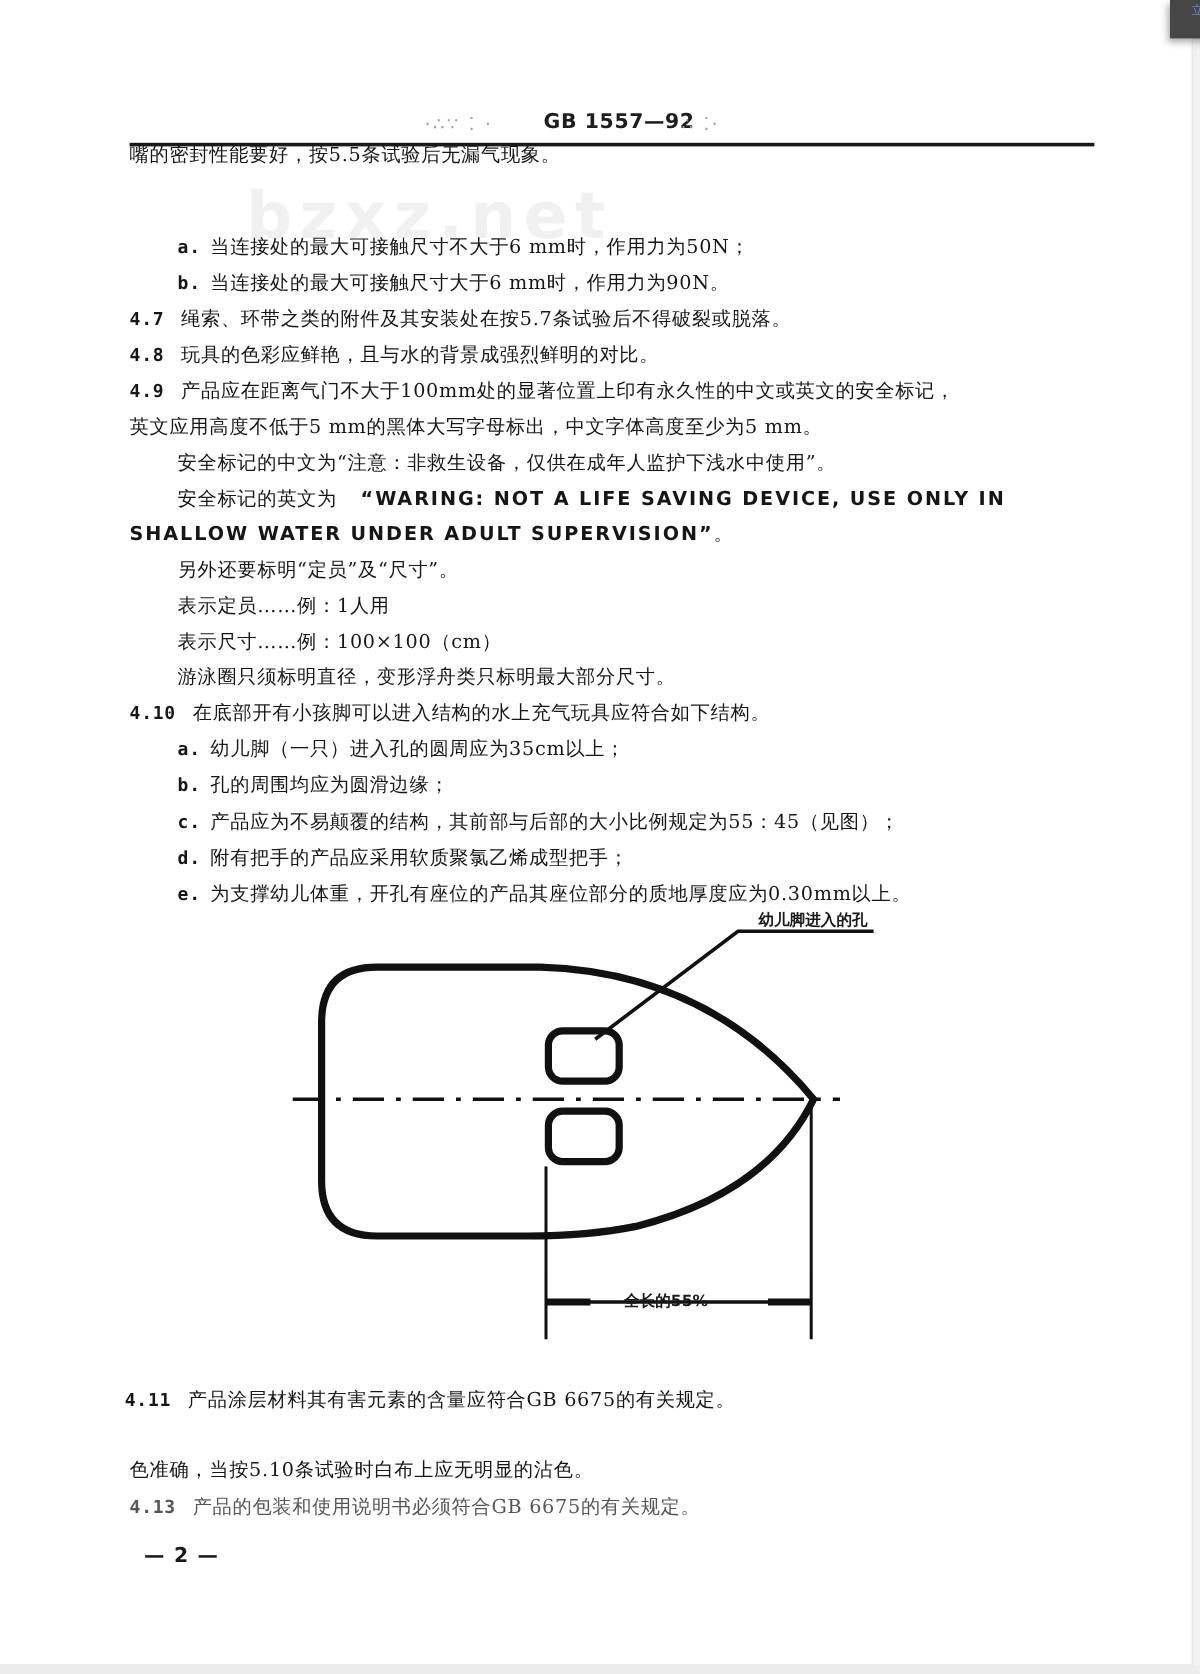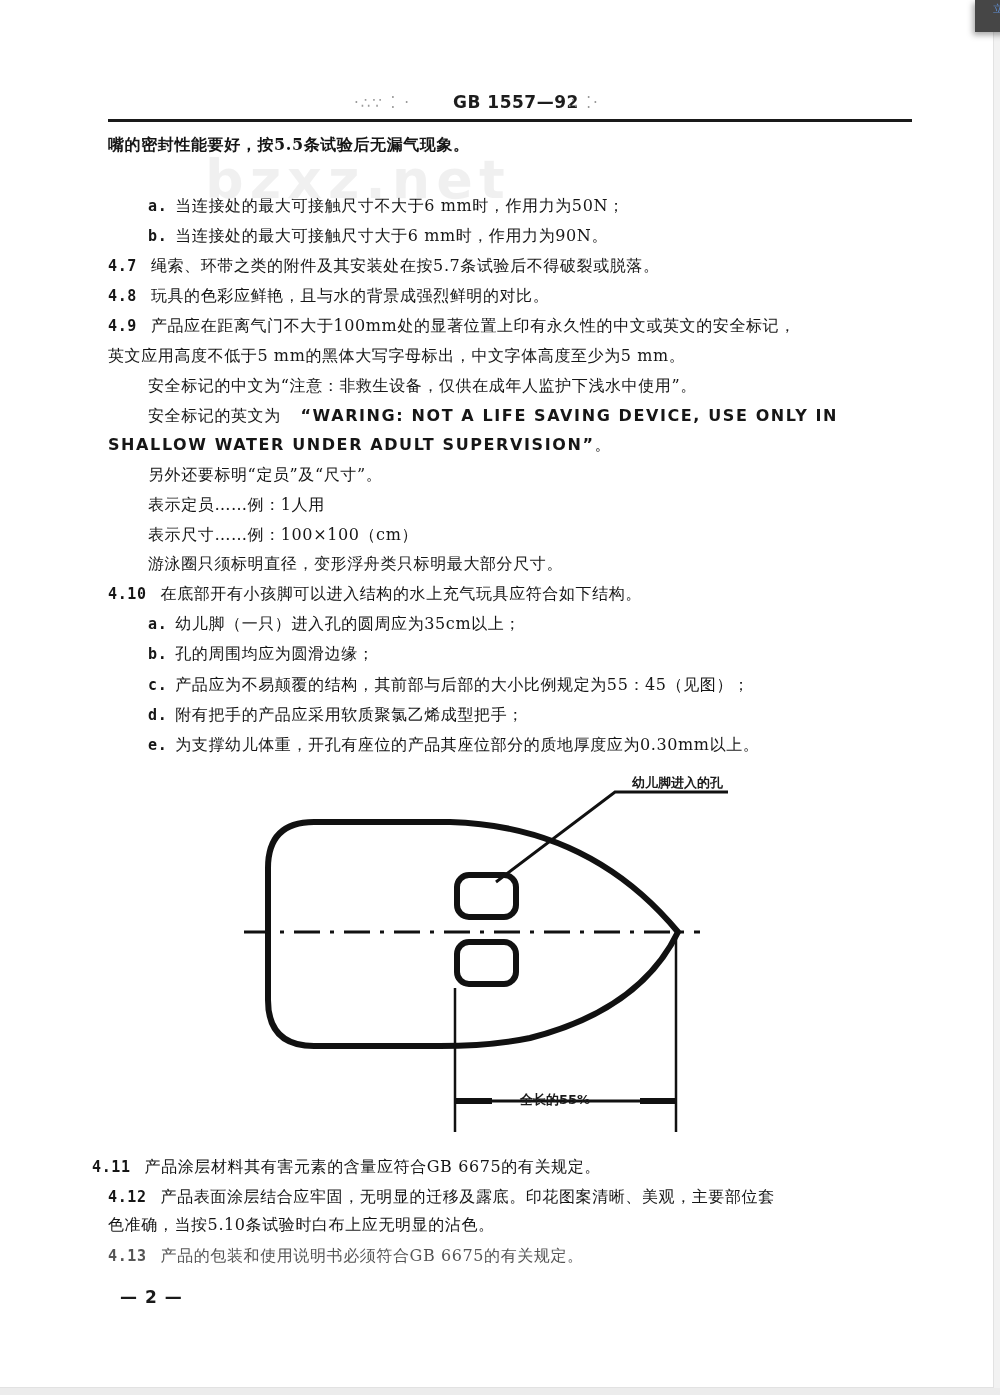--- a/index.html
+++ b/index.html
@@ -34,21 +34,21 @@
     }
     .num { display: inline-block; font-family: "DejaVu Sans Mono", monospace; font-weight: bold; margin-right: 14px; font-size: 15px; }
     .sub { font-family: "DejaVu Sans Mono", monospace; font-weight: bold; margin-right: 8px; font-size: 15px; }
     .en { font-family: "DejaVu Sans", sans-serif; font-weight: bold; font-size: 16px; letter-spacing: 1.6px; }
 
     .watermark {
       position: absolute; left: 205px; top: 148px; font-family: "DejaVu Sans", sans-serif;
       font-size: 54px; font-weight: bold; color: rgba(0,0,0,0.06); letter-spacing: 6px;
     }
 
-    .figure { position: absolute; left: 230px; top: 760px; width: 520px; height: 380px; }
+    .figure { position: absolute; left: 230px; top: 744px; width: 520px; height: 380px; }
     .fig-label { position: absolute; font-family: "DejaVu Sans", sans-serif; font-weight: bold; font-size: 13px; color: #1a1a1a; white-space: nowrap; }
 
     .page-number {
       position: absolute; left: 120px; top: 1287px; font-family: "DejaVu Sans", sans-serif;
       font-weight: bold; font-size: 17px; color: #1a1a1a; letter-spacing: 1px;
     }
     .smudge { color: #555; }
   </style>
 </head>
 <body>
@@ -56,21 +56,21 @@
 <div class="page">
 
   <div class="watermark">bzxz.net</div>
 
   <div class="header">
     <span class="header-noise-l">·∴∵ ⁚ ·</span>
     <span class="header-code">GB 1557—92</span>
     <span class="header-noise-r">∴ ⁚·</span>
   </div>
 
-  <div class="line" style="left:108px; top:134px;font-weight:bold;">嘴的密封性能要好，按5.5条试验后无漏气现象。</div>
+  <div class="line" style="left:108px; top:118px;">嘴的密封性能要好，按5.5条试验后无漏气现象。</div>
 
   <div class="line" style="left:148px; top:195px;">
     <span class="sub">a.</span><span>当连接处的最大可接触尺寸不大于6 mm时，作用力为50N；</span>
   </div>
   <div class="line" style="left:148px; top:225px;">
     <span class="sub">b.</span><span>当连接处的最大可接触尺寸大于6 mm时，作用力为90N。</span>
   </div>
 
   <div class="line" style="left:108px; top:255px;">
     <span class="num">4.7</span><span>绳索、环带之类的附件及其安装处在按5.7条试验后不得破裂或脱落。</span>
@@ -131,25 +131,22 @@
       <line x1="225" y1="228" x2="225" y2="372" stroke="#111" stroke-width="2.5"></line>
       <line x1="446" y1="172" x2="446" y2="372" stroke="#111" stroke-width="2.5"></line>
       <line x1="225" y1="341" x2="446" y2="341" stroke="#111" stroke-width="3"></line>
       <line x1="225" y1="341" x2="262" y2="341" stroke="#111" stroke-width="6"></line>
       <line x1="410" y1="341" x2="446" y2="341" stroke="#111" stroke-width="6"></line>
     </svg>
     <span class="fig-label" style="left:402px; top:14px;">幼儿脚进入的孔</span>
     <span class="fig-label" style="left:290px; top:331px;">全长的55%</span>
   </div>
 
-  <div class="line" style="left:92px; top:1156px;">
+  <div class="line" style="left:104px; top:1156px;">
     <span class="num">4.11</span><span>产品涂层材料其有害元素的含量应符合GB 6675的有关规定。</span>
-  </div>
-  <div class="line" style="left:108px; top:1186px;">
-    <span class="num">4.12</span><span>产品表面涂层结合应牢固，无明显的迁移及露底。印花图案清晰、美观，主要部位套</span>
   </div>
   <div class="line" style="left:108px; top:1214px;">色准确，当按5.10条试验时白布上应无明显的沾色。</div>
   <div class="line smudge" style="left:108px; top:1245px;">
     <span class="num">4.13</span><span>产品的包装和使用说明书必须符合GB 6675的有关规定。</span>
   </div>
 
   <div class="page-number">— 2 —</div>
 </div>
 
 <div class="bottom-strip"></div>

